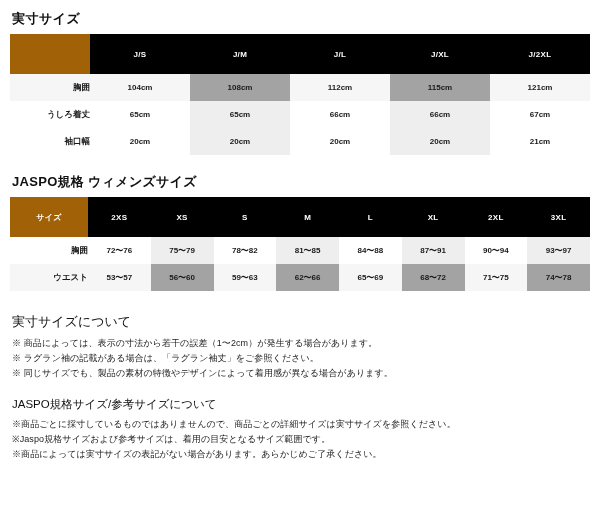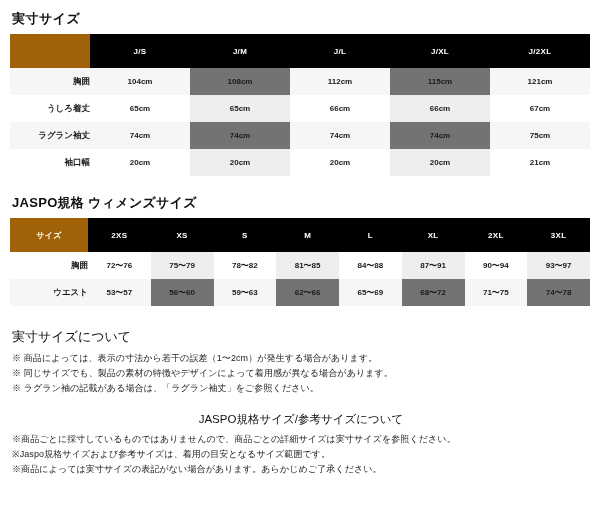--- a/index.html
+++ b/index.html
@@ -51,21 +51,21 @@
     vertical-align: middle;
     padding: 0;
     height: 27px;
     font-weight: bold;
     color: #1a1a1a;
     border: 0;
   }
   table.size-table thead th {
     background: #000000;
     color: #ffffff;
-    height: 34px;
+    height: 40px;
     font-size: 8px;
     letter-spacing: 0.3px;
   }
   table.size-table thead th.corner {
     background: #a16207;
   }
   table.size-table tbody th.rowlabel {
     background: #ffffff;
     text-align: right;
     font-size: 8.5px;
@@ -75,21 +75,21 @@
     background: #ffffff;
   }
   table.size-table tbody td.alt {
     background: #eeeeee;
   }
   table.size-table tbody tr.shade th.rowlabel,
   table.size-table tbody tr.shade td {
     background: #f6f6f6;
   }
   table.size-table tbody tr.shade td.alt {
-    background: #737373;
+    background: #a3a3a3;
   }
 
   .tbl-wrap { margin: 0 0 0 0; }
 
   
   #table-actual col.lbl { width: 80px; }
   
   #table-jaspo col.lbl { width: 78px; }
 
   
@@ -98,21 +98,20 @@
   }
   .notes-title {
     font-size: 13px;
     font-weight: normal;
     margin: 0 0 5px 0;
     color: #111;
   }
   .notes-title.sub {
     font-size: 11.5px;
     margin-top: 2px;
-    text-align: center;
   }
   .note-line {
     font-size: 9px;
     line-height: 15px;
     color: #222;
     letter-spacing: 0.1px;
   }
   .spacer-12 { height: 12px; }
   .spacer-18 { height: 18px; }
 </style>
@@ -152,28 +151,20 @@
           <td class="alt">115cm</td>
           <td>121cm</td>
         </tr>
         <tr>
           <th class="rowlabel">うしろ着丈</th>
           <td>65cm</td>
           <td class="alt">65cm</td>
           <td>66cm</td>
           <td class="alt">66cm</td>
           <td>67cm</td>
-        </tr>
-        <tr class="shade">
-          <th class="rowlabel">ラグラン袖丈</th>
-          <td>74cm</td>
-          <td class="alt">74cm</td>
-          <td>74cm</td>
-          <td class="alt">74cm</td>
-          <td>75cm</td>
         </tr>
         <tr>
           <th class="rowlabel">袖口幅</th>
           <td>20cm</td>
           <td class="alt">20cm</td>
           <td>20cm</td>
           <td class="alt">20cm</td>
           <td>21cm</td>
         </tr>
       </tbody>
@@ -235,22 +226,22 @@
         </tr>
       </tbody>
     </table>
   </div>
 
   <div class="spacer-18"></div>
 
   <div class="notes-block">
     <div class="notes-title">実寸サイズについて</div>
     <div class="note-line">※ 商品によっては、表示の寸法から若干の誤差（1〜2cm）が発生する場合があります。</div>
+    <div class="note-line">※ ラグラン袖の記載がある場合は、「ラグラン袖丈」をご参照ください。</div>
     <div class="note-line">※ 同じサイズでも、製品の素材の特徴やデザインによって着用感が異なる場合があります。</div>
-    <div class="note-line">※ ラグラン袖の記載がある場合は、「ラグラン袖丈」をご参照ください。</div>
   </div>
 
   <div class="spacer-12"></div>
 
   <div class="notes-block">
     <div class="notes-title sub">JASPO規格サイズ/参考サイズについて</div>
     <div class="note-line">※商品ごとに採寸しているものではありませんので、商品ごとの詳細サイズは実寸サイズを参照ください。</div>
     <div class="note-line">※Jaspo規格サイズおよび参考サイズは、着用の目安となるサイズ範囲です。</div>
     <div class="note-line">※商品によっては実寸サイズの表記がない場合があります。あらかじめご了承ください。</div>
   </div>

